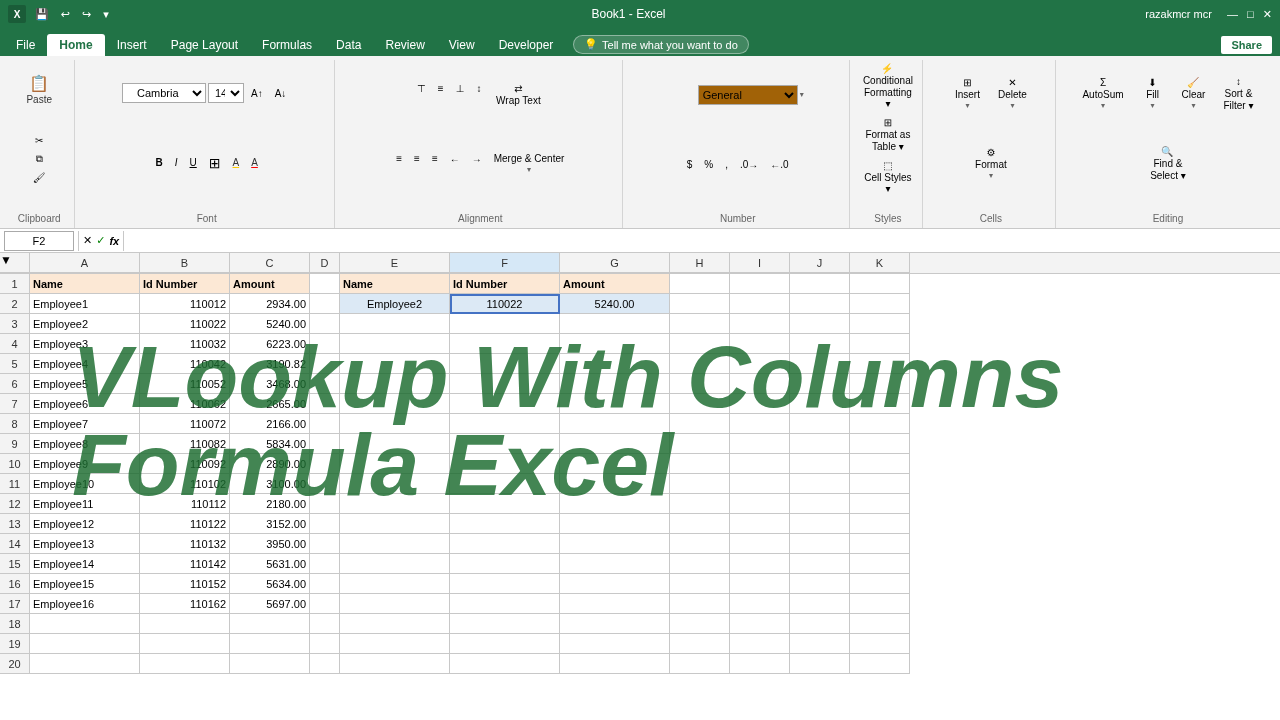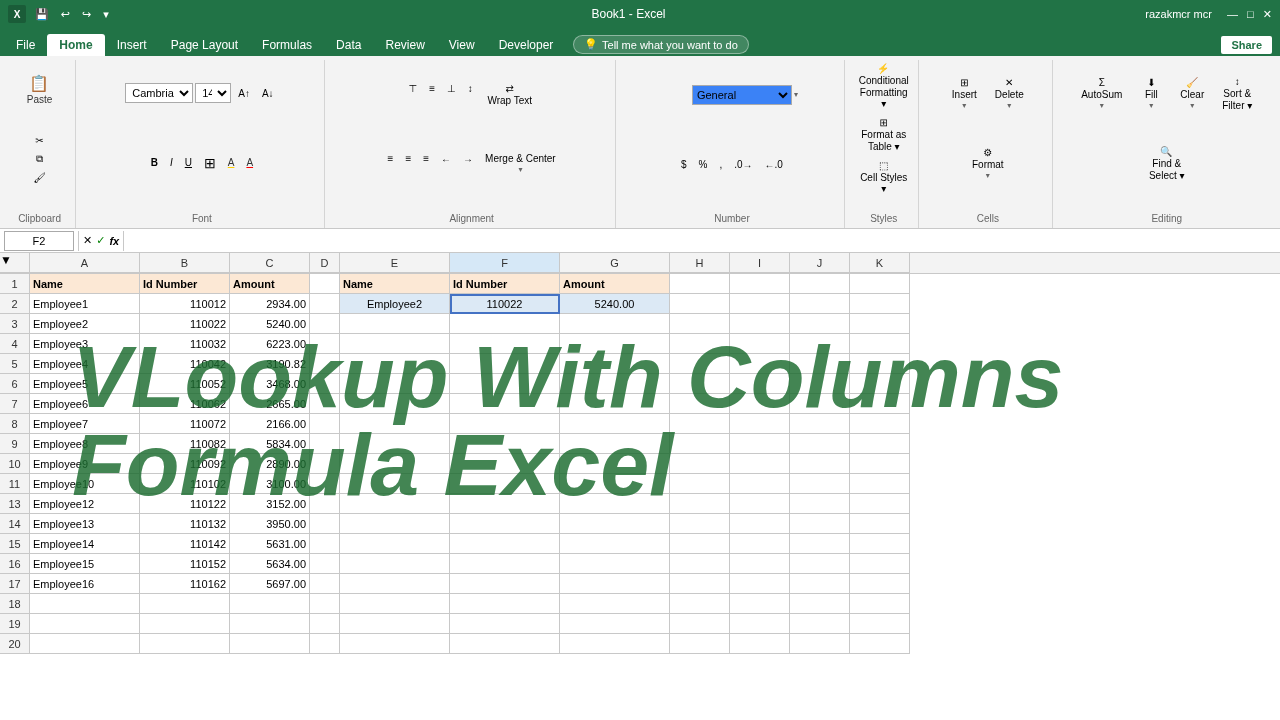--- a/index.html
+++ b/index.html
@@ -98,21 +98,21 @@
       align-items: center;
       gap: 1px;
     }
     .rb-btn-large { padding: 4px 6px; min-width: 36px; }
     .rb-btn-label { font-size: 10px; color: #333; }
     .rb-icon { font-size: 16px; }
     .paste-btn { font-size: 28px; padding: 2px 8px; }
 
     
     .font-row { display: flex; align-items: center; gap: 2px; }
-    .font-select { font-size: 11px; border: 1px solid #aaa; padding: 1px 2px; height: 20px; background: white; }
+    .font-select { font-size: 11px; border: 1px solid #aaa; padding: 1px 10px; height: 20px; background: white; }
     .font-size-select { font-size: 11px; border: 1px solid #aaa; padding: 1px 2px; height: 20px; width: 36px; background: white; }
 
     
     .formula-bar {
       display: flex;
       align-items: center;
       border-bottom: 1px solid #c8c8c8;
       height: 24px;
       background: white;
       padding: 0 4px;
@@ -208,21 +208,21 @@
       font-weight: 900;
       font-style: italic;
       color: #1a6b2e;
       opacity: 0.82;
       line-height: 1;
       font-family: Arial Black, Arial, sans-serif;
     }
 
     .number-group-top { display: flex; align-items: center; gap: 2px; }
     .number-group-bottom { display: flex; align-items: center; gap: 2px; }
-    .number-select { font-size: 11px; border: 1px solid #aaa; width: 100px; height: 20px; background: #3b82f6; margin-left: 26px; }
+    .number-select { font-size: 11px; border: 1px solid #aaa; width: 100px; height: 20px; background: #a16207; margin-left: 26px; }
 
     .styles-col { display: flex; flex-direction: column; gap: 2px; }
     .cells-col { display: flex; gap: 4px; }
     .editing-col { display: flex; gap: 4px; }
 
     .dropdown-arrow { font-size: 8px; color: #666; }
 
     .font-bold-row { display: flex; gap: 2px; align-items: center; }
 
     .border-btn { font-size: 14px; }
@@ -629,20 +629,34 @@
       <div class="data-cell" style="width:30px;"></div>
         <div class="data-cell" style="width:110px;"></div>
         <div class="data-cell" style="width:110px;"></div>
         <div class="data-cell" style="width:110px;"></div>
       <div class="data-cell" style="width:60px;"></div>
         <div class="data-cell" style="width:60px;"></div>
         <div class="data-cell" style="width:60px;"></div>
         <div class="data-cell" style="width:60px;"></div>
     </div>
     <div class="data-row">
+      <div class="row-header">12</div>
+      <div class="data-cell" style="width:110px;">Employee11</div>
+      <div class="data-cell cell-right" style="width:90px;">110112</div>
+      <div class="data-cell cell-right" style="width:80px;">2180.00</div>
+      <div class="data-cell" style="width:30px;"></div>
+        <div class="data-cell" style="width:110px;"></div>
+        <div class="data-cell" style="width:110px;"></div>
+        <div class="data-cell" style="width:110px;"></div>
+      <div class="data-cell" style="width:60px;"></div>
+        <div class="data-cell" style="width:60px;"></div>
+        <div class="data-cell" style="width:60px;"></div>
+        <div class="data-cell" style="width:60px;"></div>
+    </div>
+    <div class="data-row">
       <div class="row-header">13</div>
       <div class="data-cell" style="width:110px;">Employee12</div>
       <div class="data-cell cell-right" style="width:90px;">110122</div>
       <div class="data-cell cell-right" style="width:80px;">3152.00</div>
       <div class="data-cell" style="width:30px;"></div>
         <div class="data-cell" style="width:110px;"></div>
         <div class="data-cell" style="width:110px;"></div>
         <div class="data-cell" style="width:110px;"></div>
       <div class="data-cell" style="width:60px;"></div>
         <div class="data-cell" style="width:60px;"></div>

